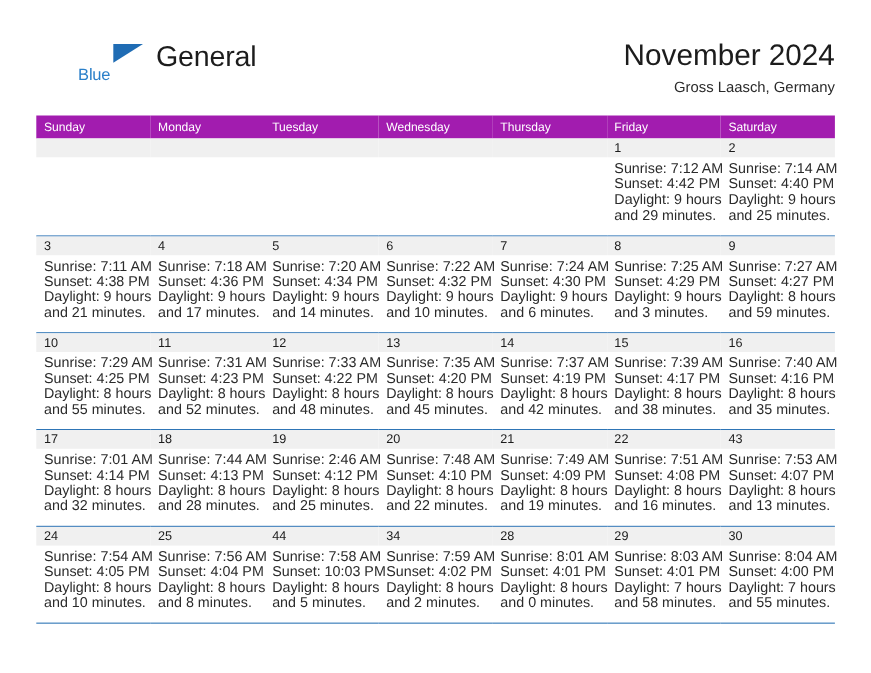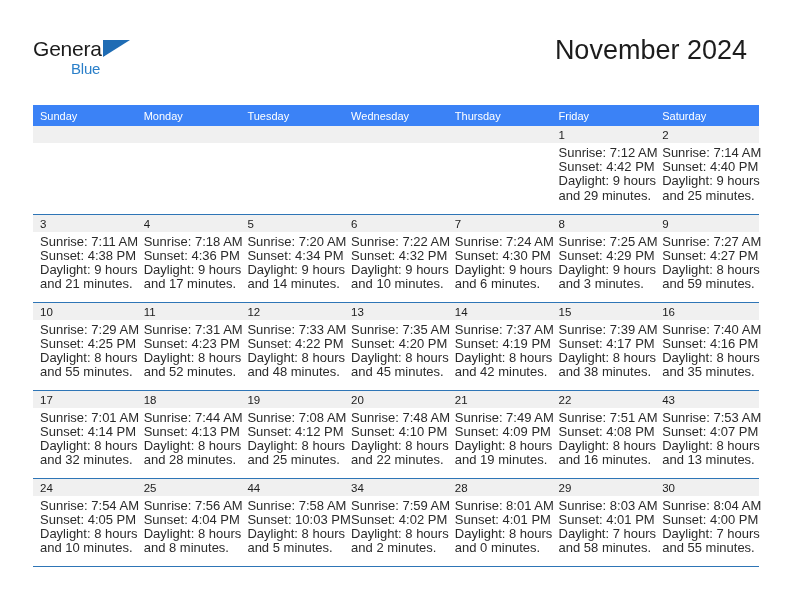--- a/index.html
+++ b/index.html
@@ -25,43 +25,44 @@
   }
   .logo {
     position: absolute;
     left: 0px; top: 5px;
     width: 200px; height: 48px;
     line-height: 1;
   }
   .logo-top {
     position: relative;
     display: block;
-    font-size: 21px;
+    font-size: 26px;
     color: #1c1c1c;
     letter-spacing: -0.2px;
     height: 22px;
+    text-align: right;
   }
   .logo-tri {
     position: absolute;
     left: 70px; top: 2px;
     width: 0; height: 0;
     border-left: 27px solid #1f6cb4;
     border-bottom: 17px solid transparent;
   }
   .logo-bottom {
     display: block;
     margin-left: 38px;
     margin-top: 1px;
     font-size: 15px;
     color: #2a7fc9;
     letter-spacing: -0.2px;
   }
   .title-block {
     position: absolute;
-    right: 12px; top: 0px;
+    right: 0px; top: 0px;
     text-align: right;
   }
   .cal-title {
     font-size: 27px;
     color: #1c1c1c;
     font-weight: normal;
     line-height: 34px;
     white-space: nowrap;
   }
   .cal-subtitle {
@@ -74,21 +75,21 @@
 
   
   .calendar {
     position: absolute;
     left: 33px; top: 105px;
     width: 726px;
     border-collapse: collapse;
     table-layout: fixed;
   }
   .calendar th {
-    background: #3b82f6;
+    background: #a21caf;
     color: #ffffff;
     font-size: 11px;
     font-weight: normal;
     text-align: left;
     padding: 4px 0 4px 7px;
     height: 21px;
     border: none;
   }
   .calendar td {
     width: 103.71px;
@@ -136,20 +137,21 @@
   <div class="header">
 
     <div class="logo">
       <span class="logo-top">General</span>
       <span class="logo-tri"></span>
       <span class="logo-bottom">Blue</span>
     </div>
 
     <div class="title-block">
       <div class="cal-title">November 2024</div>
+      <div class="cal-subtitle">Gross Laasch, Germany</div>
     </div>
 
   </div>
 
   <table class="calendar">
     <thead>
       <tr>
         <th>Sunday</th>
         <th>Monday</th>
         <th>Tuesday</th>
@@ -387,21 +389,21 @@
                 <div>Sunset: 4:13 PM</div>
                 <div>Daylight: 8 hours</div>
                 <div>and 28 minutes.</div>
               </div>
             </div>
           </td>
           <td>
             <div class="daybox">
               <div class="daynum-band">19</div>
               <div class="details">
-                <div>Sunrise: 7:08 AM</div>
+                <div>Sunrise: 2:46 AM</div>
                 <div>Sunset: 4:12 PM</div>
                 <div>Daylight: 8 hours</div>
                 <div>and 25 minutes.</div>
               </div>
             </div>
           </td>
           <td>
             <div class="daybox">
               <div class="daynum-band">20</div>
               <div class="details">

